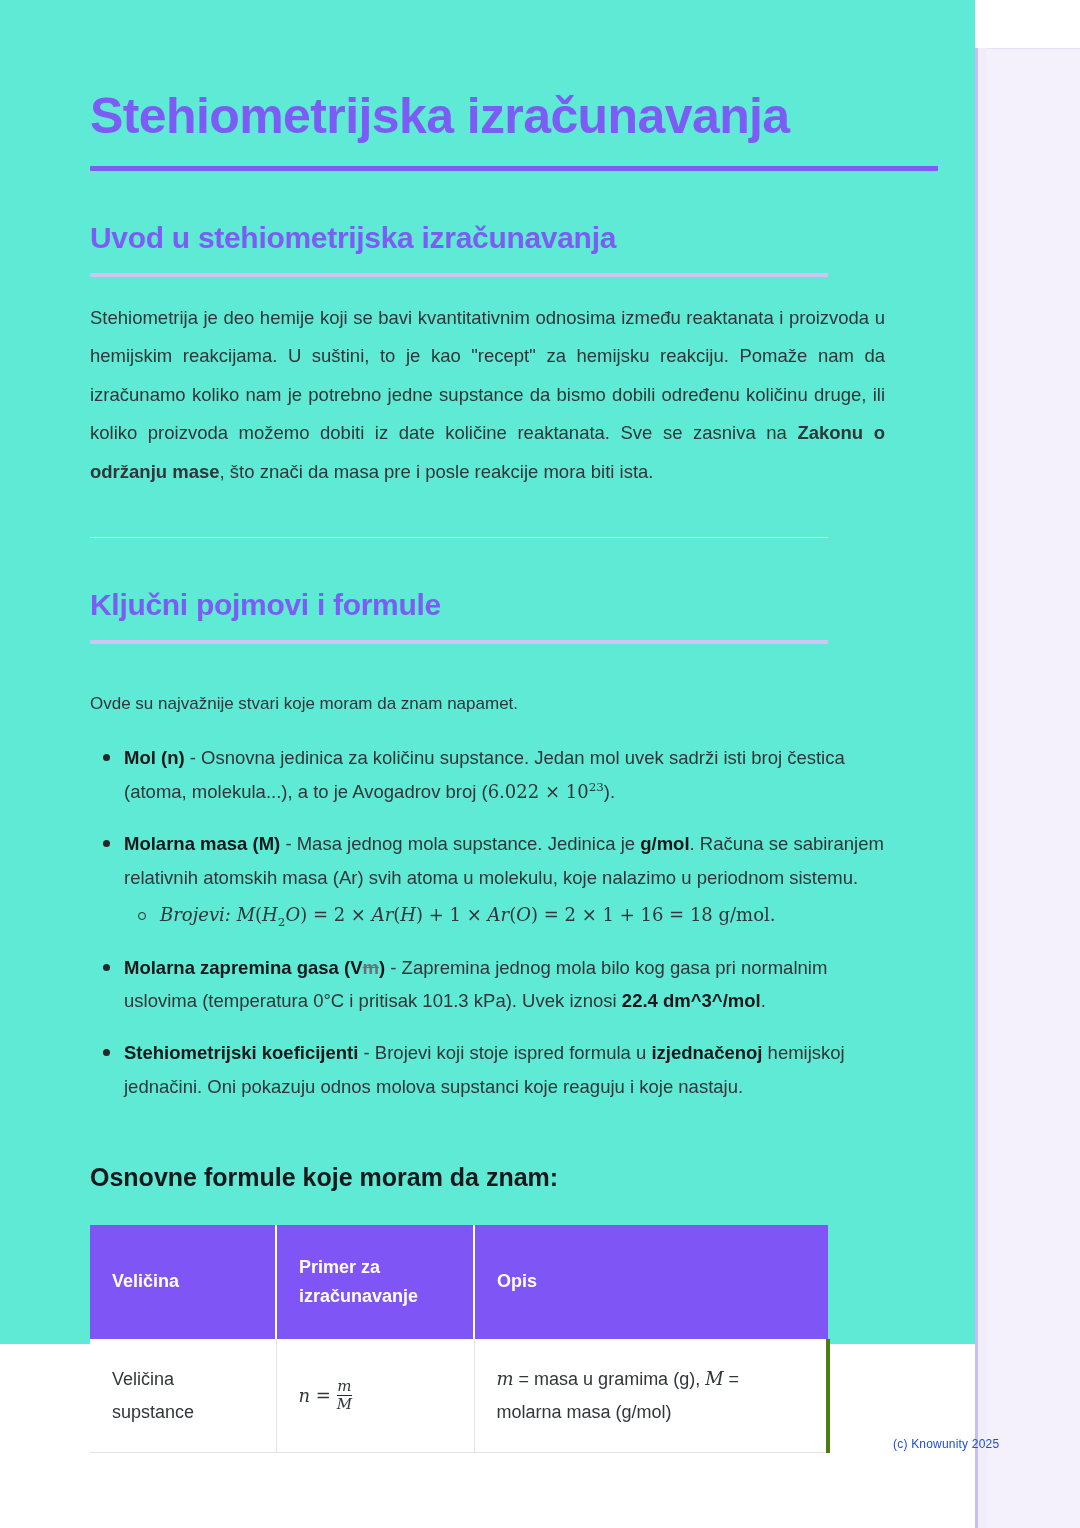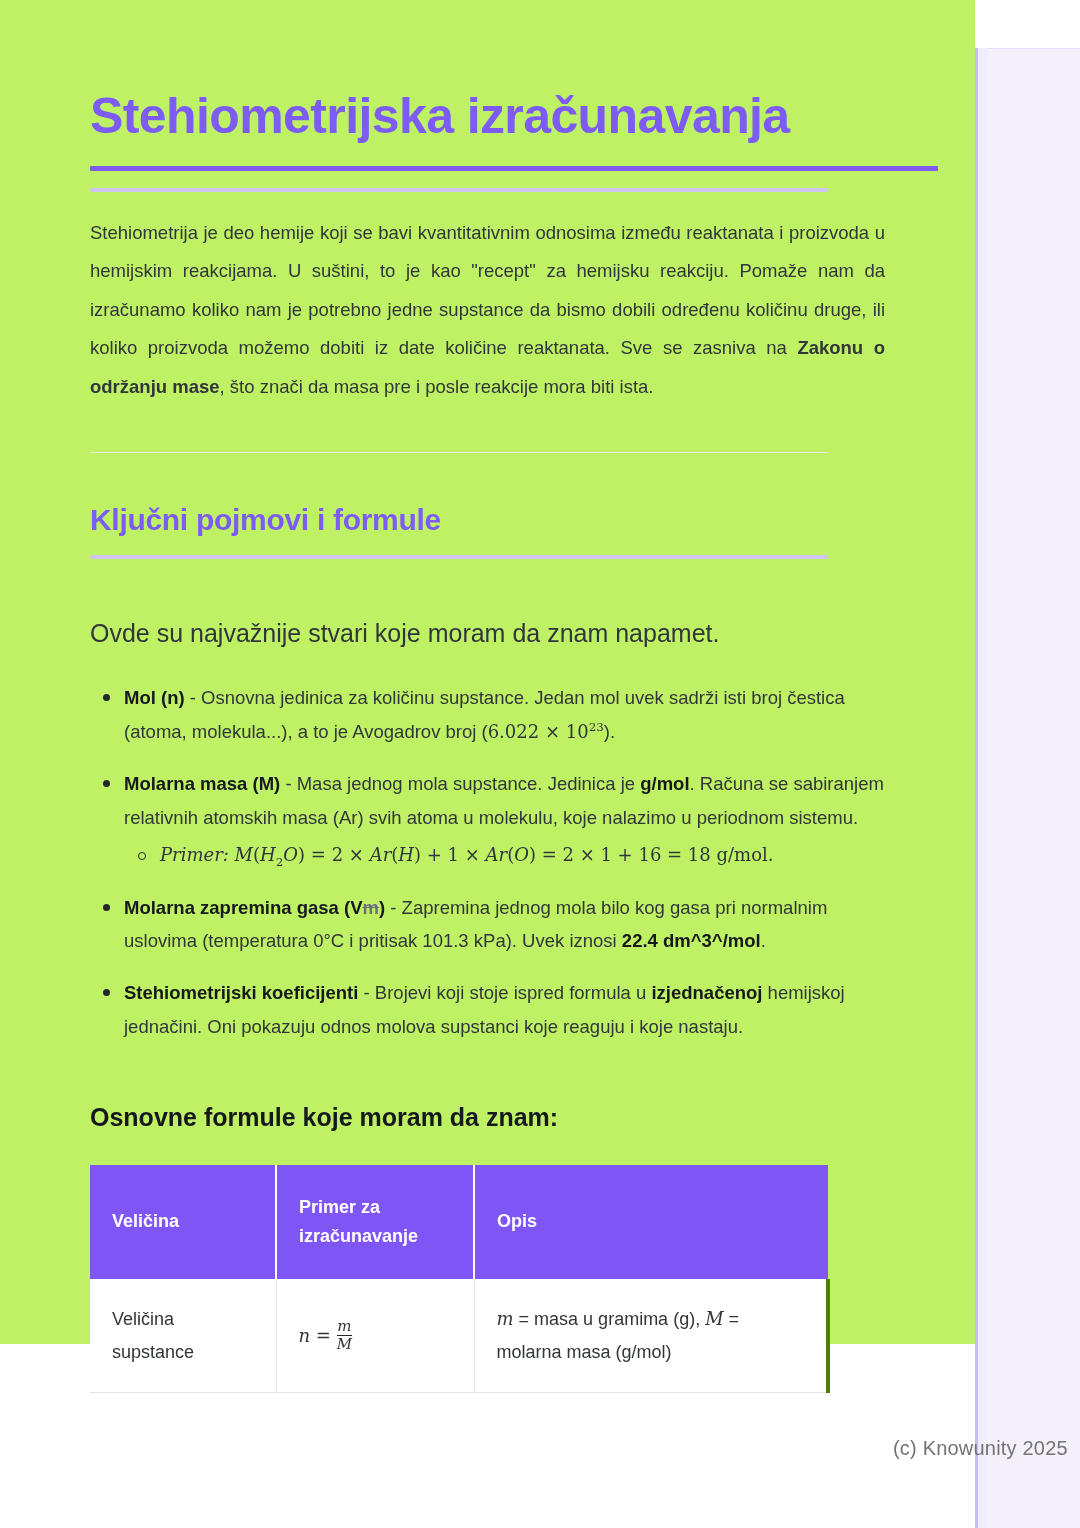--- a/index.html
+++ b/index.html
@@ -36,21 +36,21 @@
     border-top: 1px solid #e7e1fa;
   }
 
   
   .page {
     position: absolute;
     top: 0;
     left: 0;
     width: 975px;
     height: 1344px;
-    background: #bef264;
+    background: #5eead4;
     box-sizing: border-box;
     padding: 0 90px;
   }
 
   h1.doc-title {
     margin: 0;
     padding-top: 88px;
     font-size: 50px;
     line-height: 1.12;
     font-weight: 700;
@@ -93,21 +93,21 @@
 
   .soft-divider {
     margin-top: 46px;
     height: 1px;
     width: 738px;
     background: #e9e9ec;
   }
 
   .lede {
     padding-top: 28px;
-    font-size: 25px;
+    font-size: 17px;
     line-height: 1.75;
     color: #32353a;
   }
 
   ul.keylist {
     list-style: none;
     margin: 22px 0 0 0;
     padding: 0;
   }
   ul.keylist > li {
@@ -217,39 +217,40 @@
   }
   table.formula-table td:last-child { border-right: 4px solid #4d7c0f; }
   table.formula-table col.c1 { width: 186px; }
   table.formula-table col.c2 { width: 198px; }
   table.formula-table col.c3 { width: 354px; }
 
   .watermark {
     position: absolute;
     left: 893px;
     top: 1437px;
-    font-size: 20px;
-    color: #737373;
+    font-size: 12px;
+    color: #1d4ed8;
     letter-spacing: 0.2px;
     white-space: nowrap;
     z-index: 5;
   }
 </style>
 </head>
 <body>
 
 <div class="edge-panel">
   <div class="edge-panel-inner"></div>
 </div>
 
 <div class="page">
 
   <h1 class="doc-title">Stehiometrijska izračunavanja</h1>
   <div class="title-rule"></div>
 
+  <h2 class="section-title">Uvod u stehiometrijska izračunavanja</h2>
   <div class="section-rule"></div>
 
   <p class="body-text intro-para"><span>Stehiometrija je deo hemije koji se bavi kvantitativnim odnosima između reaktanata i proizvoda u hemijskim reakcijama. U suštini, to je kao "recept" za hemijsku reakciju. Pomaže nam da izračunamo koliko nam je potrebno jedne supstance da bismo dobili određenu količinu druge, ili koliko proizvoda možemo dobiti iz date količine reaktanata. Sve se zasniva na </span><b>Zakonu o održanju mase</b><span>, što znači da masa pre i posle reakcije mora biti ista.</span></p>
 
   <div class="soft-divider"></div>
 
   <h2 class="section-title">Ključni pojmovi i formule</h2>
   <div class="section-rule"></div>
 
   <p class="lede">Ovde su najvažnije stvari koje moram da znam napamet.</p>
@@ -257,21 +258,21 @@
   <ul class="keylist">
 
     <li>
       <b>Mol (n)</b><span> - Osnovna jedinica za količinu supstance. Jedan mol uvek sadrži isti broj čestica (atoma, molekula...), a to je Avogadrov broj (</span><span class="mathy"><span>6.022 × 10</span><sup>23</sup></span><span>).</span>
     </li>
 
     <li>
       <b>Molarna masa (M)</b><span> - Masa jednog mola supstance. Jedinica je </span><b>g/mol</b><span>. Računa se sabiranjem relativnih atomskih masa (Ar) svih atoma u molekulu, koje nalazimo u periodnom sistemu.</span>
       <ul class="sublist">
         <li>
-          <span class="mathy"><i>Primer:</i>
+          <span class="mathy"><i>Brojevi:</i>
           <span><i>M</i>(<i>H</i><sub>2</sub><i>O</i>) = 2 × <i>Ar</i>(<i>H</i>) + 1 × <i>Ar</i>(<i>O</i>) = 2 × 1 + 16 = 18 g/mol.</span></span>
         </li>
       </ul>
     </li>
 
     <li>
       <b><span>Molarna zapremina gasa (V</span><span class="strike-m">m</span><span>)</span></b><span> - Zapremina jednog mola bilo kog gasa pri normalnim uslovima (temperatura 0°C i pritisak 101.3 kPa). Uvek iznosi </span><b>22.4 dm^3^/mol</b><span>.</span>
     </li>
 
     <li>

